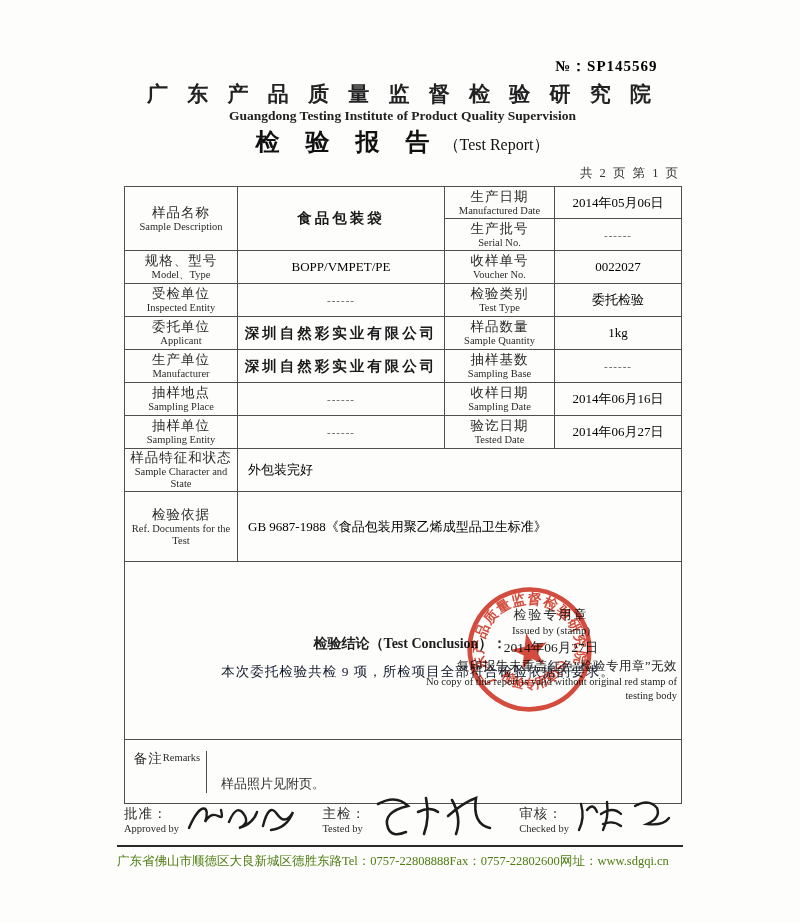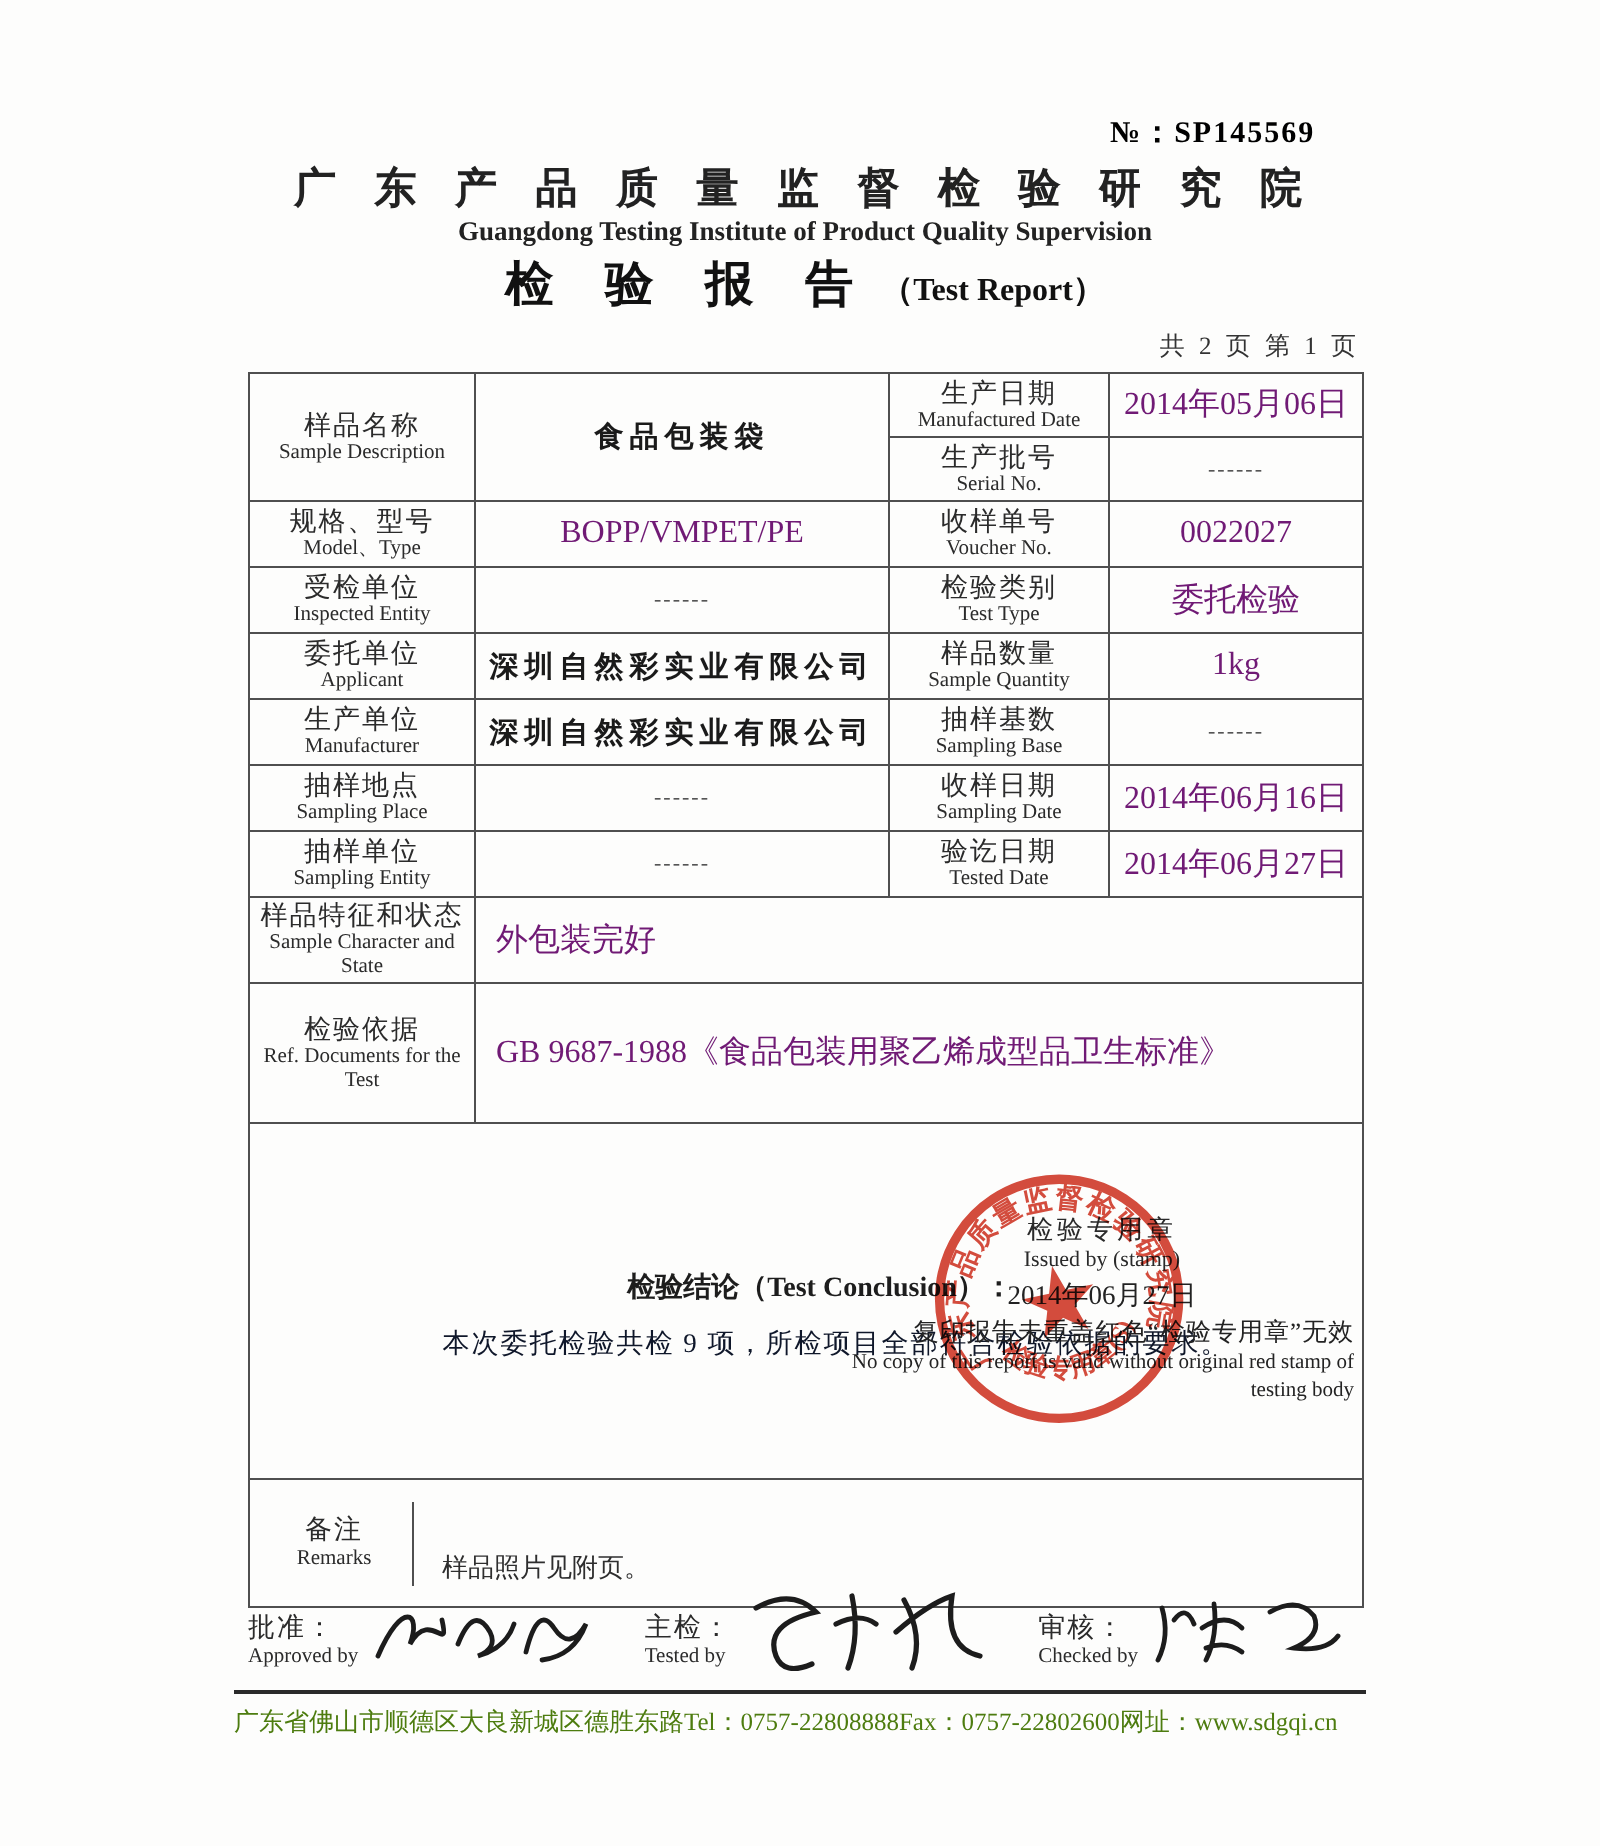--- a/index.html
+++ b/index.html
@@ -8,35 +8,35 @@
     background:#fdfdfc;
     font-family:"Liberation Serif","DejaVu Serif",serif;
     color:#2e2e2e;
   }
   
   .report-no{position:absolute;top:57px;left:555px;font-size:15px;font-weight:bold;letter-spacing:1px;color:#000000;}
   .institute-cn{position:absolute;top:80px;left:60px;width:685px;text-align:center;font-size:21px;font-weight:bold;letter-spacing:7px;color:#222;}
   .institute-en{position:absolute;top:108px;left:60px;width:685px;text-align:center;font-size:13.5px;font-weight:bold;color:#222;}
   .report-title{position:absolute;top:126px;left:60px;width:685px;text-align:center;color:#111;}
   .report-title .t-cn{font-size:24px;font-weight:bold;letter-spacing:10px;}
-  .report-title .t-en{font-size:16px;font-weight:bold;letter-spacing:0;}
+  .report-title .t-en{font-size:16px;font-weight:normal;letter-spacing:0;}
   .pagination{position:absolute;top:165px;left:555px;width:125px;text-align:right;font-size:12.5px;color:#333;letter-spacing:2px;}
 
   
   table.info-table{
     position:absolute;top:186px;left:124px;width:557px;
     border-collapse:collapse;table-layout:fixed;
   }
   table.info-table td{
     border:1px solid #4f4f4f;padding:1px 3px;vertical-align:middle;text-align:center;
     overflow:hidden;
   }
   .lab .cn{display:block;font-size:13.5px;letter-spacing:1px;color:#2b2b2b;line-height:16px;}
   .lab .en{display:block;font-size:10.5px;color:#2b2b2b;line-height:12px;}
-  .val{font-size:16px;color:#701a75;}
+  .val{font-size:13px;color:#000000;}
   .val.big{font-size:14.5px;font-weight:bold;letter-spacing:3px;color:#1a1a1a;}
   .val.dash{font-size:11px;letter-spacing:1px;color:#555;}
   .val.left{text-align:left;padding-left:10px;}
   tr.h32{height:32px;} tr.h33{height:33px;} tr.h34{height:34px;} tr.h70{height:70px;}
   tr.hconcl{height:178px;} tr.hrem{height:64px;}
 
   
   td.concl-cell{position:relative;text-align:left;vertical-align:top;padding:0;}
   .concl-title{margin:14px 0 0 14px;font-size:14px;font-weight:bold;color:#1d1d1d;}
   .concl-body{margin:10px 0 0 30px;font-size:13.5px;color:#0f172a;letter-spacing:1px;}
@@ -50,21 +50,21 @@
 
   
   .stamp{
     position:absolute;left:340px;top:22px;width:134px;height:134px;
     transform:rotate(-12deg);opacity:0.88;mix-blend-mode:multiply;z-index:5;
   }
 
   
   td.remarks-cell{padding:0;}
   .remarks-wrap{display:flex;height:100%;align-items:stretch;}
-  .remarks-label{width:78px;border-right:1px solid #4f4f4f;display:flex;flex-direction:column;justify-content:center;}
+  .remarks-label{width:78px;border-right:1px solid #4f4f4f;display:flex;flex-direction:row;justify-content:center;}
   .remarks-label .cn{font-size:13.5px;letter-spacing:1px;line-height:16px;}
   .remarks-label .en{font-size:10.5px;line-height:13px;}
   .remarks-value{flex:1;display:flex;align-items:center;padding-left:14px;font-size:13px;text-align:left;margin-top:24px;}
 
   
   .sign-area{position:absolute;top:798px;left:124px;width:557px;display:flex;justify-content:space-between;}
   .sig-group{display:flex;align-items:center;}
   .sig-label .cn{display:block;font-size:13.5px;letter-spacing:1px;color:#2b2b2b;line-height:17px;}
   .sig-label .en{display:block;font-size:10.5px;color:#2b2b2b;line-height:13px;}
   .sig-svg{margin-left:2px;margin-top:-8px;}

